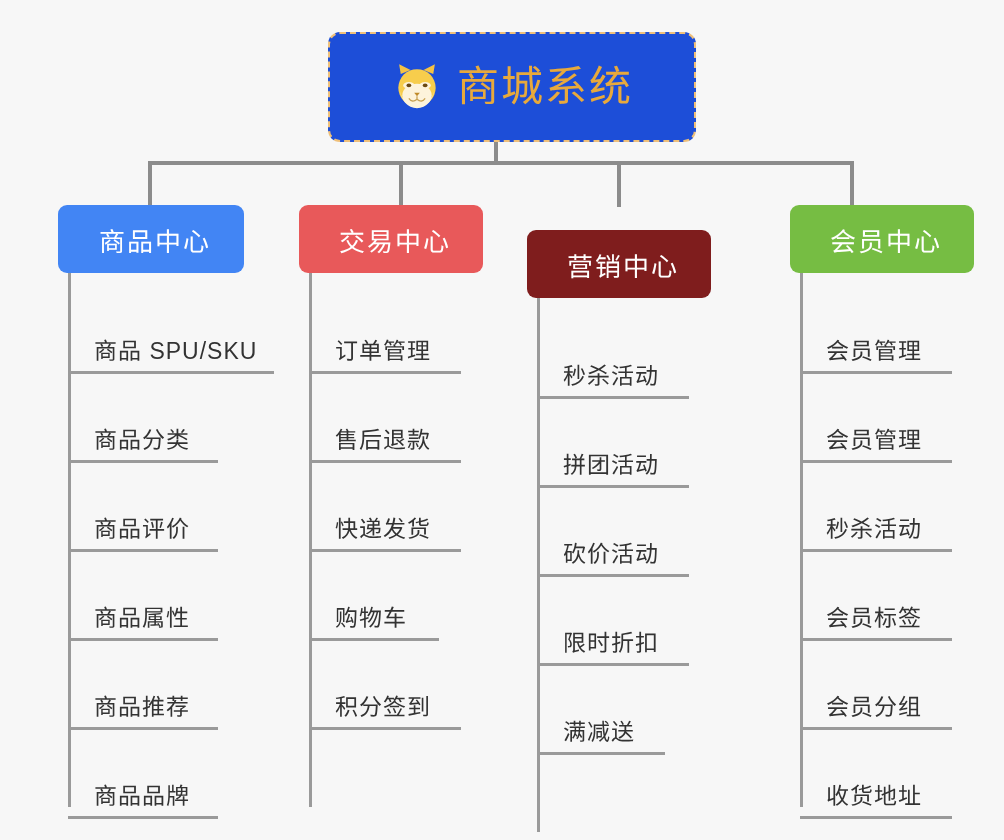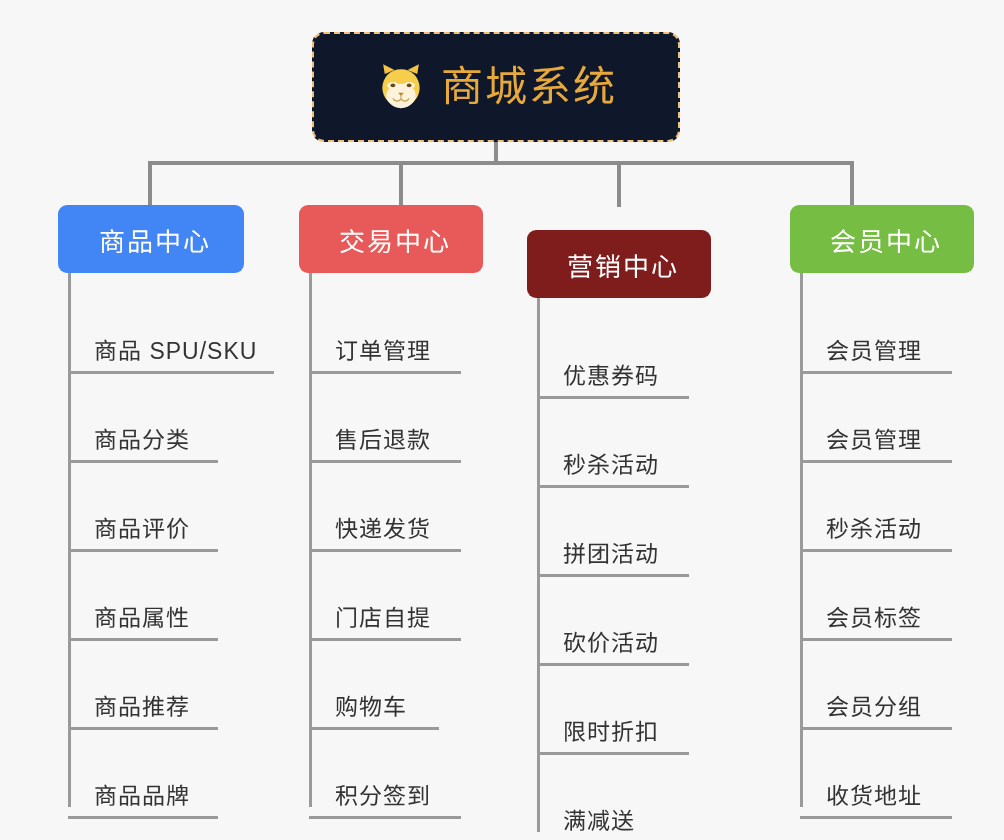--- a/index.html
+++ b/index.html
@@ -16,26 +16,26 @@
   }
   #root {
     position: relative;
     width: 1004px;
     height: 840px;
   }
 
   
   .root-node {
     position: absolute;
-    left: 312px;
+    left: 328px;
     top: 32px;
     width: 368px;
     height: 110px;
     box-sizing: border-box;
-    background: #0f172a;
+    background: #1d4ed8;
     border: 2px dashed #efc07a;
     border-radius: 12px;
     display: flex;
     align-items: center;
     justify-content: center;
     gap: 14px;
   }
   .root-title {
     font-size: 42px;
     line-height: 1;
@@ -194,44 +194,36 @@
         </div>
         <div class="item">
           <div class="item-label">售后退款</div>
           <div class="item-underline" style="width: 152px;"></div>
         </div>
         <div class="item">
           <div class="item-label">快递发货</div>
           <div class="item-underline" style="width: 152px;"></div>
         </div>
         <div class="item">
-          <div class="item-label">门店自提</div>
-          <div class="item-underline" style="width: 152px;"></div>
-        </div>
-        <div class="item">
           <div class="item-label">购物车</div>
           <div class="item-underline" style="width: 130px;"></div>
         </div>
         <div class="item">
           <div class="item-label">积分签到</div>
           <div class="item-underline" style="width: 152px;"></div>
         </div>
       </div>
     </div>
     <div class="column" style="left: 527px; width: 184px;">
       <div class="cat-box" style="background: #7f1d1d; margin-top: 25px;">
         <span>营销中心</span>
       </div>
       <div class="items">
         <div class="spine" style="height: 534px;"></div>
         <div class="item">
-          <div class="item-label">优惠券码</div>
-          <div class="item-underline" style="width: 152px;"></div>
-        </div>
-        <div class="item">
           <div class="item-label">秒杀活动</div>
           <div class="item-underline" style="width: 152px;"></div>
         </div>
         <div class="item">
           <div class="item-label">拼团活动</div>
           <div class="item-underline" style="width: 152px;"></div>
         </div>
         <div class="item">
           <div class="item-label">砍价活动</div>
           <div class="item-underline" style="width: 152px;"></div>

